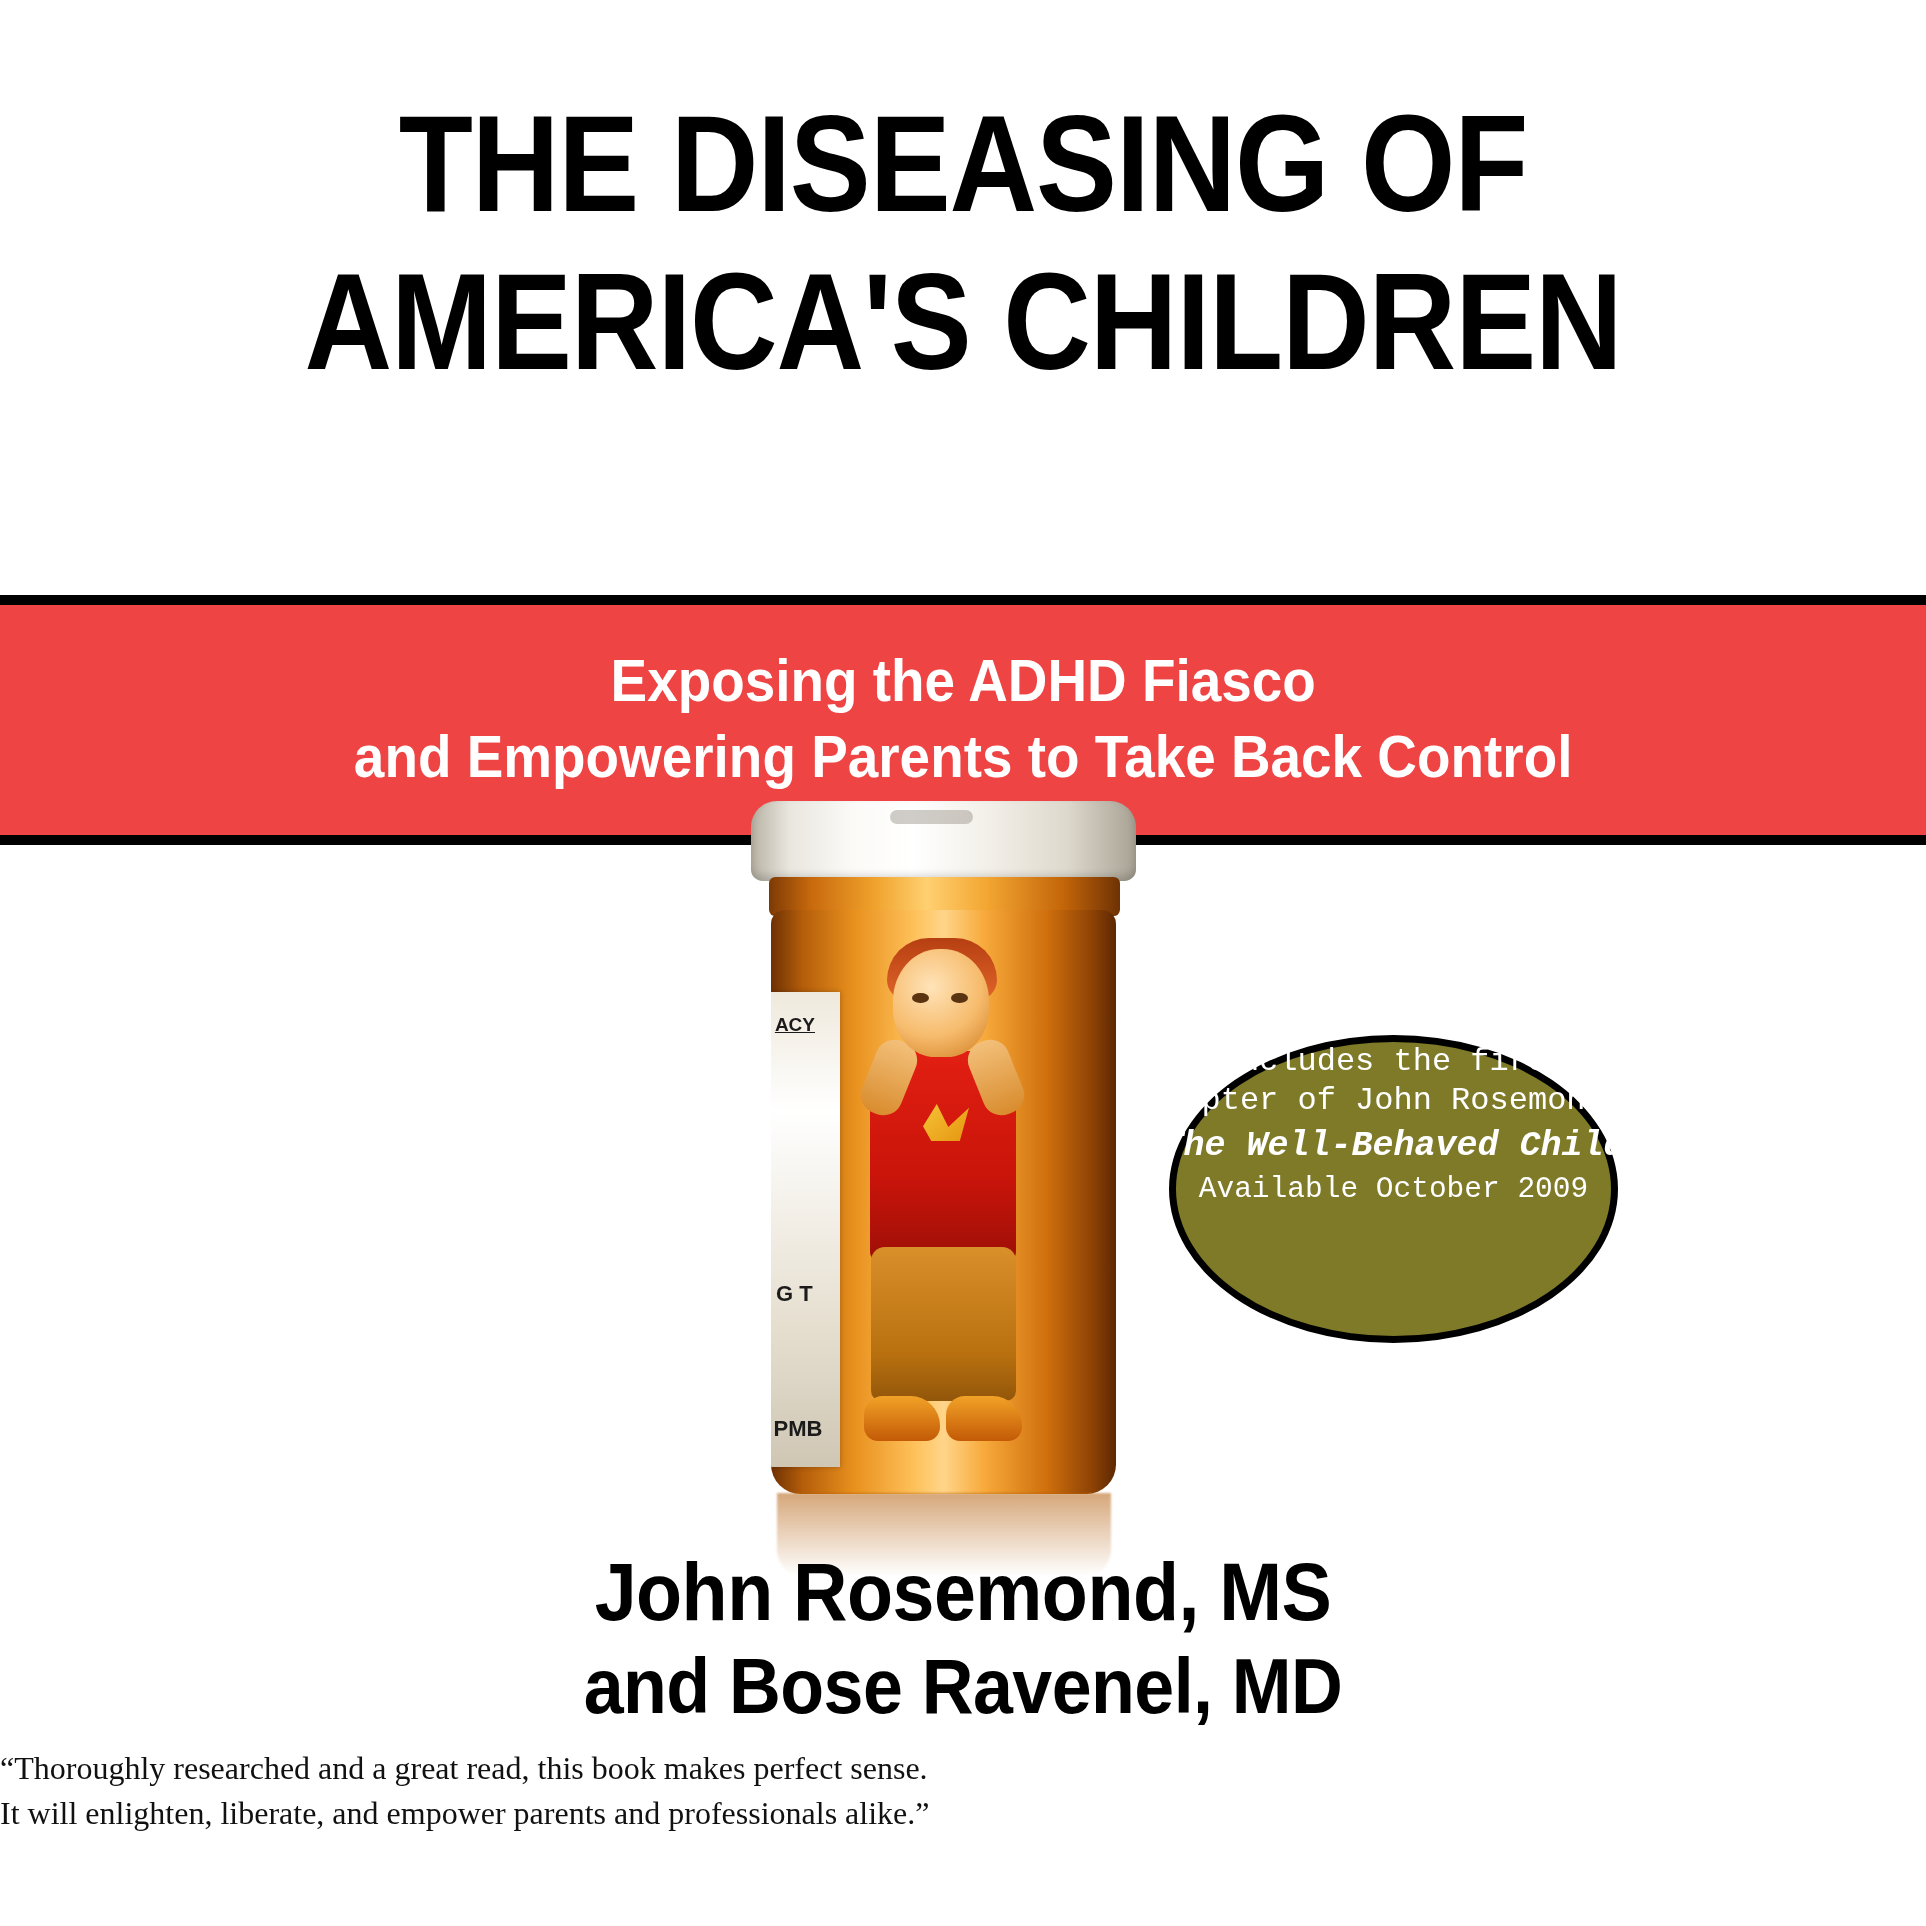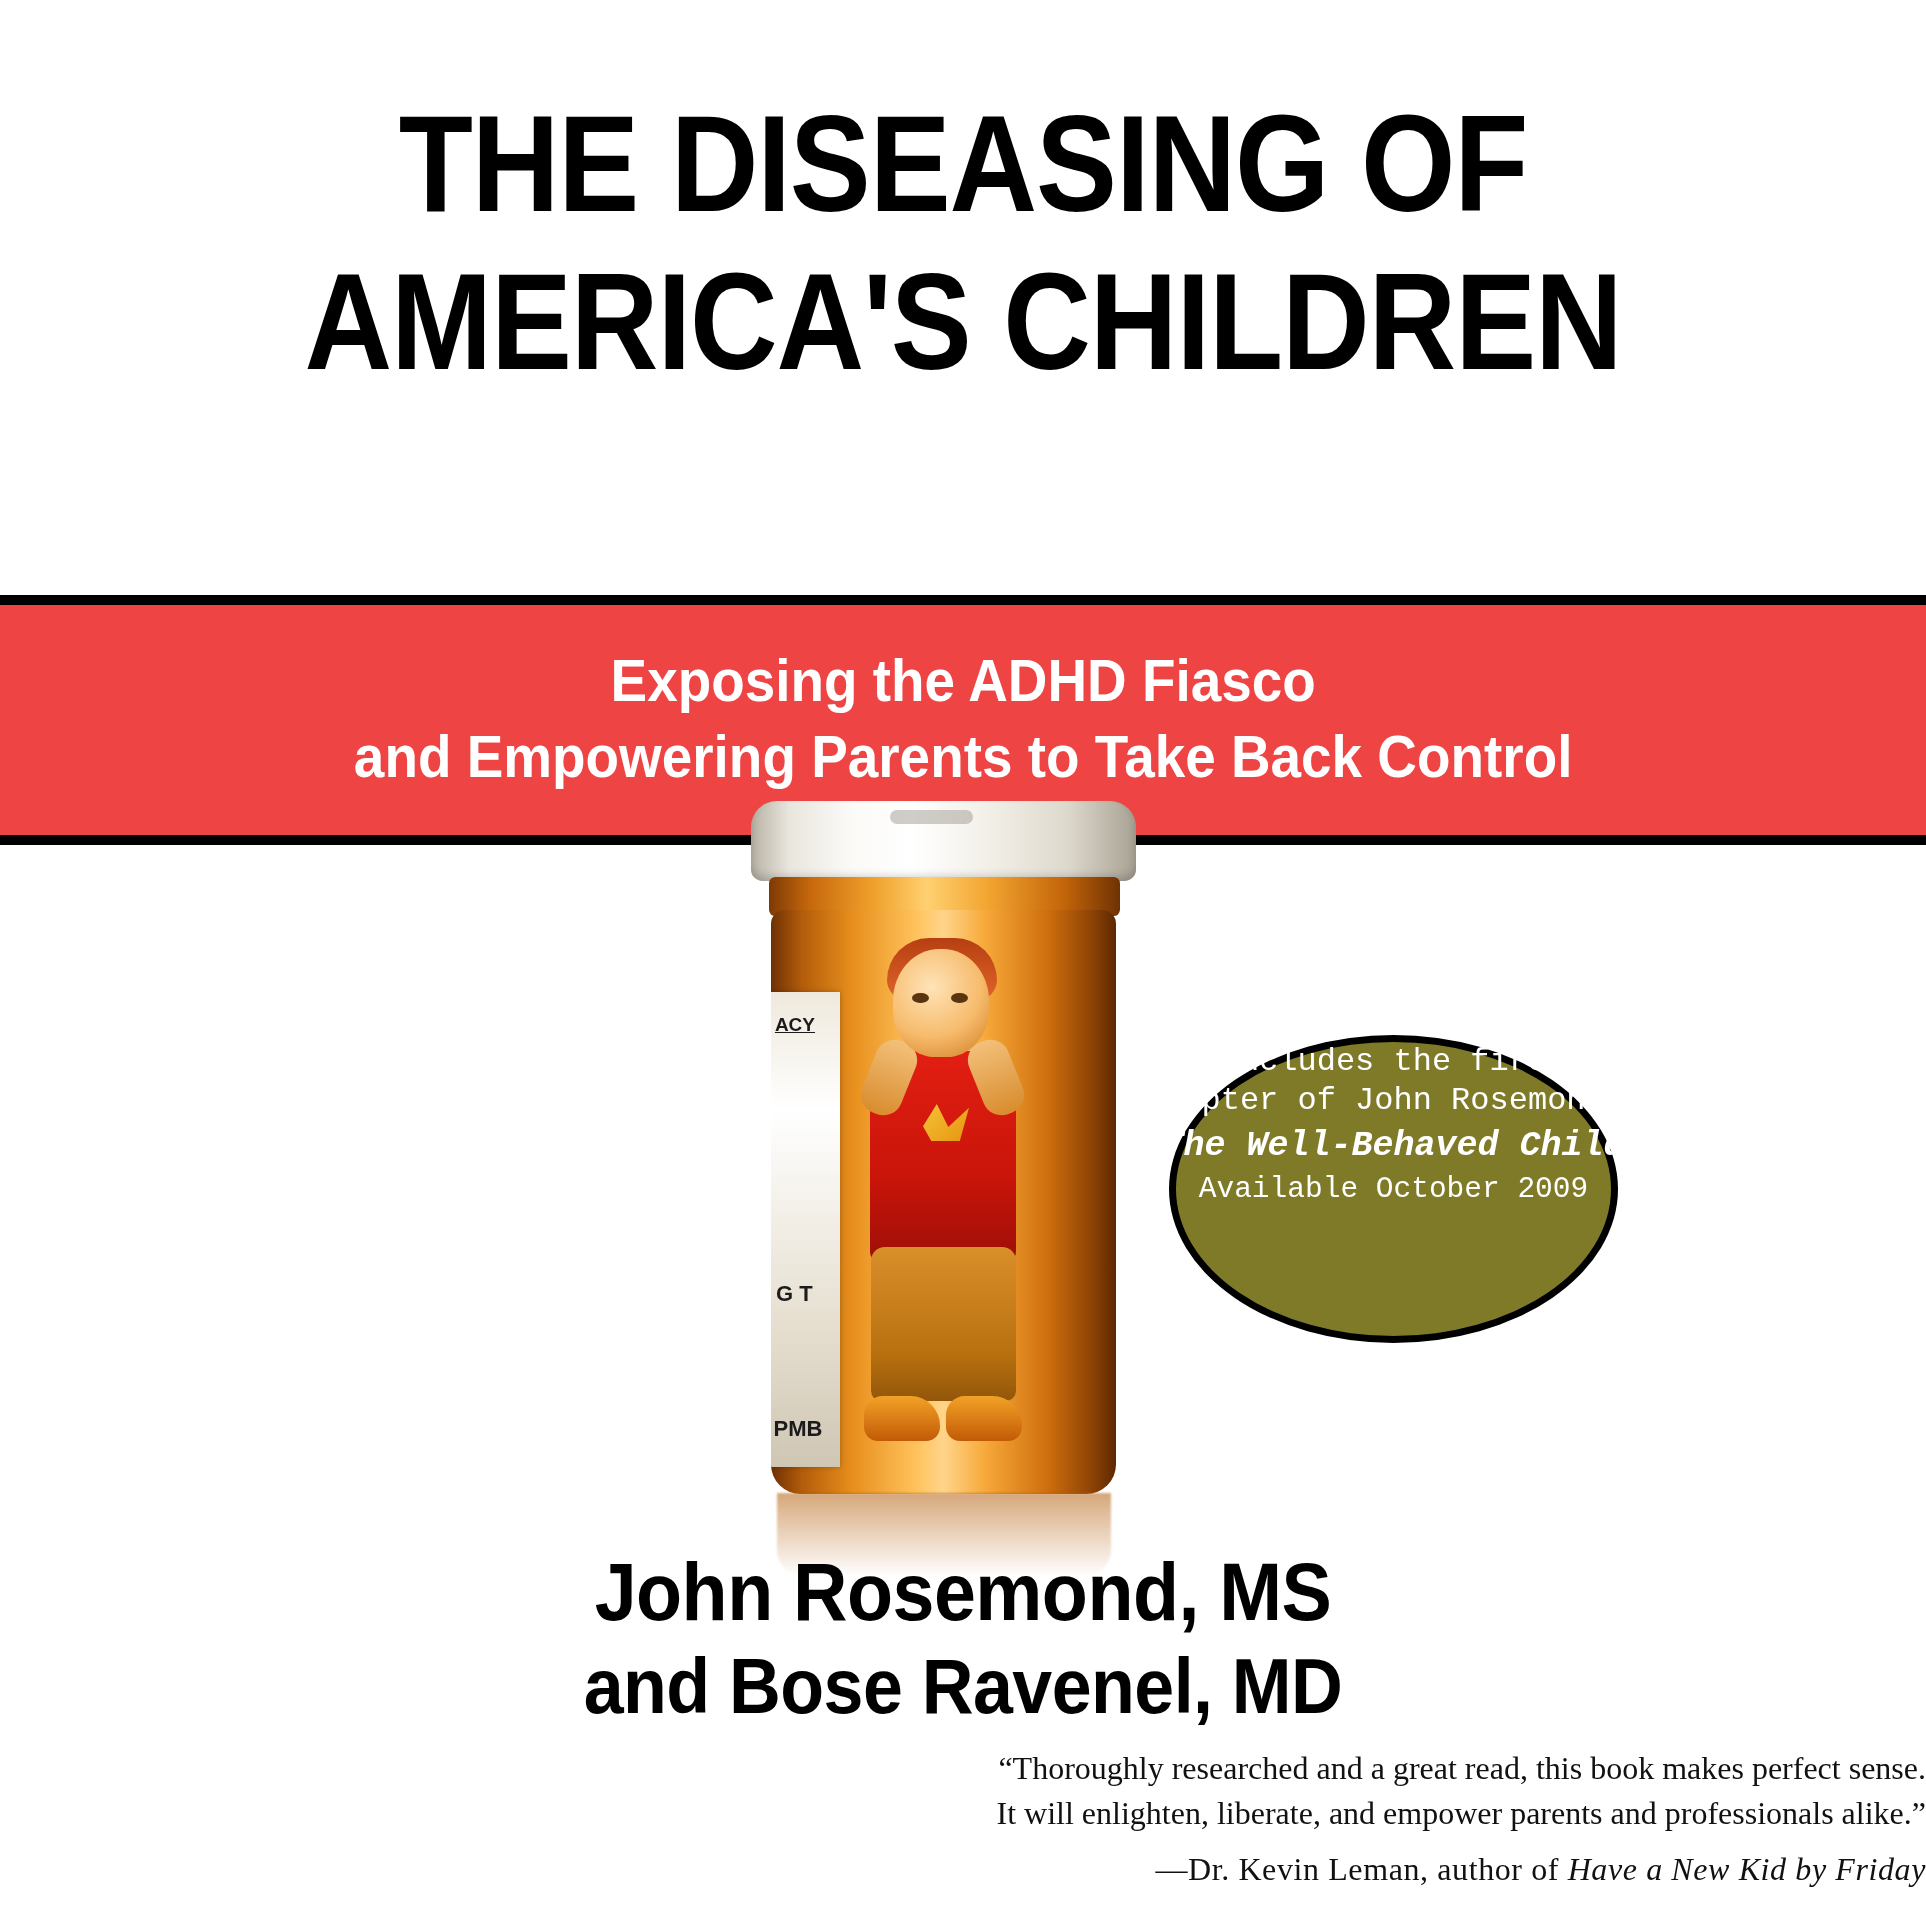--- a/index.html
+++ b/index.html
@@ -267,21 +267,21 @@
   }
   .author-1 { font-size: 82px; }
   .author-2 { font-size: 78px; margin-top: 9px; }
 
   
   .blurb {
     position: absolute;
     top: 1746px;
     left: 0;
     width: 1926px;
-    text-align: right;
+    text-align: left;
     font-family: "Liberation Serif", serif;
     color: #111111;
   }
   .blurb-line {
     font-size: 32px;
     line-height: 1.42;
   }
   .blurb-attr {
     font-size: 32px;
     margin-top: 14px;
@@ -340,15 +340,14 @@
 </div>
 
 <div class="authors">
   <div class="author-line author-1">John Rosemond, MS</div>
   <div class="author-line author-2">and Bose Ravenel, MD</div>
 </div>
 
 <div class="blurb">
   <div class="blurb-line">“Thoroughly researched and a great read, this book makes perfect sense.</div>
   <div class="blurb-line">It will enlighten, liberate, and empower parents and professionals alike.”</div>
-  <div class="blurb-attr"><span>—Dr. Kevin Leman, author of </span><i>Have a New Kid by Friday</i></div>
 </div>
 
 
 </body></html>

